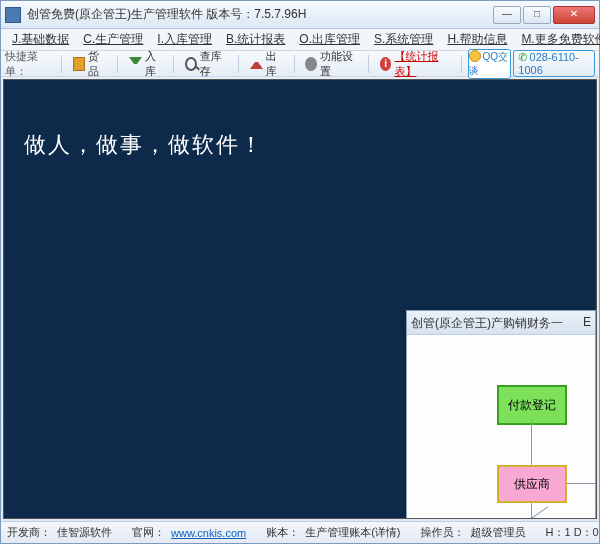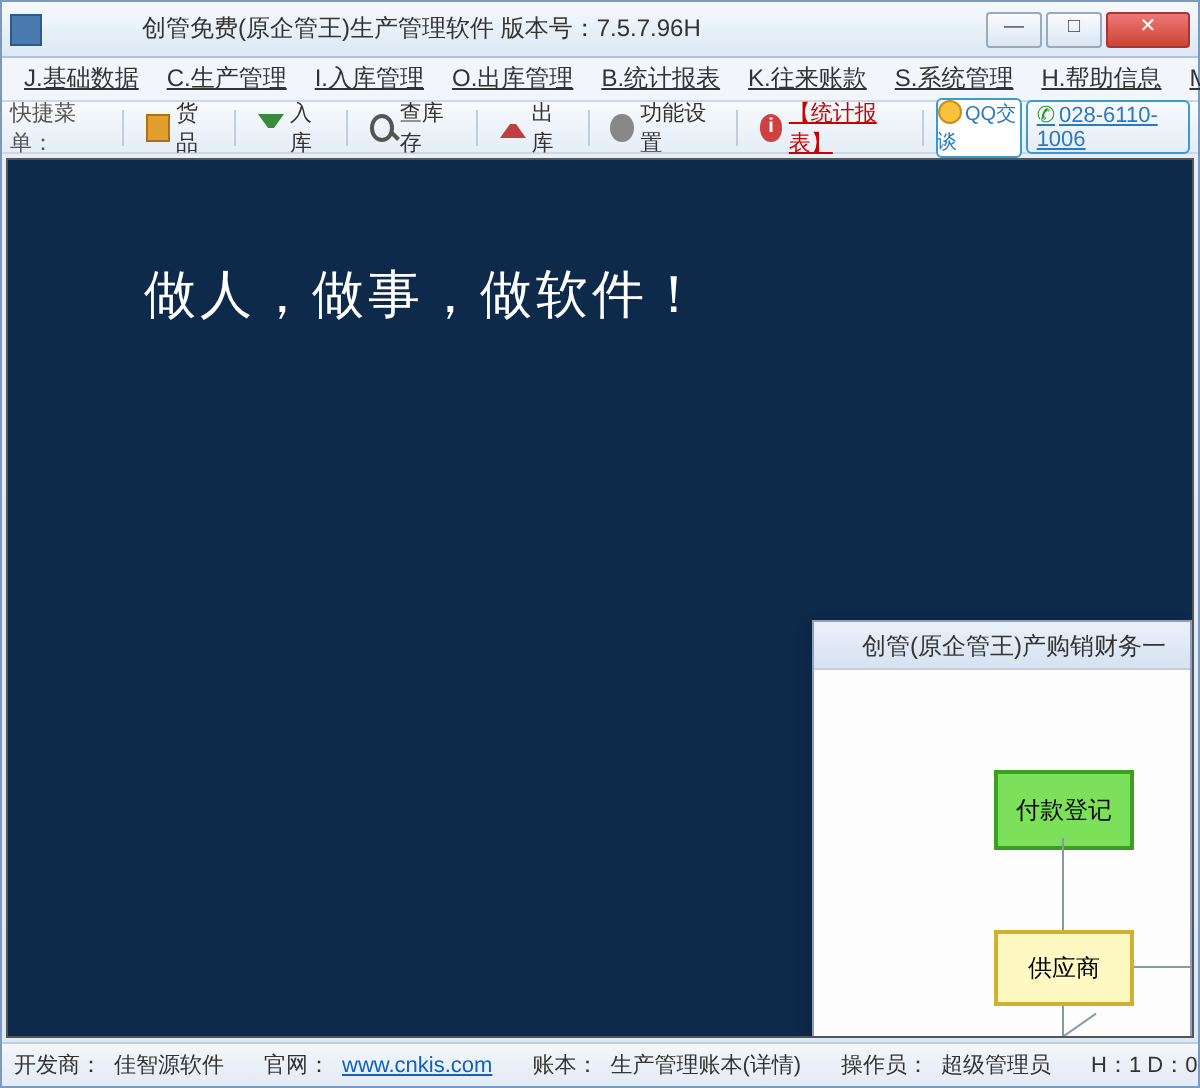--- a/index.html
+++ b/index.html
@@ -2,21 +2,21 @@
 <html><head>
 <meta charset="utf-8">
 <style>
 * { margin: 0; padding: 0; box-sizing: border-box; font-family: "Microsoft YaHei", SimSun, sans-serif; }
 body { width: 600px; height: 544px; background: #fff; overflow: hidden; position: relative; }
 
 .window { width: 600px; height: 544px; background: linear-gradient(#e8f0f8, #dce8f4); border: 1px solid #7b9ac0; display: flex; flex-direction: column; }
 
 .titlebar { height: 28px; background: linear-gradient(#f5f9fd, #dce8f4); display: flex; align-items: center; padding: 0 4px; border-bottom: 1px solid #b0c4de; }
 .titlebar .app-icon { width: 16px; height: 16px; background: #4a7ab0; margin-right: 6px; border: 1px solid #2a5a90; }
-.titlebar .title { flex: 1; font-size: 12px; color: #333; margin-left: 44px; }
+.titlebar .title { flex: 1; font-size: 12px; color: #333; }
 .win-btns { display: flex; gap: 2px; }
 .win-btn { width: 28px; height: 18px; border: 1px solid #9ab; background: linear-gradient(#f8fbfe,#dbe7f3); font-size: 10px; text-align: center; line-height: 14px; color: #444; border-radius: 2px; cursor: pointer; }
 .win-close { width: 42px; background: linear-gradient(#e77,#c43); color: #fff; border-color: #a33; }
 
 .menubar { height: 22px; background: #f2f6fb; display: flex; align-items: center; padding: 0 4px; font-size: 12px; color: #333; border-bottom: 1px solid #cbd7e6; }
 .menubar .menu-item { padding: 2px 7px; cursor: pointer; white-space: nowrap; text-decoration: underline; }
 
 .toolbar { height: 26px; background: linear-gradient(#f7fafd,#e5edf6); display: flex; align-items: center; padding: 0 4px; font-size: 11px; color: #333; border-bottom: 1px solid #cbd7e6; gap: 2px; justify-content: center; }
 .toolbar .label { color: #555; margin-right: 4px; }
 .toolbar .sep { width: 1px; height: 18px; background: #c0cde0; margin: 0 4px; }
@@ -25,32 +25,32 @@
 .ico-box { background: #e0a030; border: 1px solid #b07010; }
 .ico-down { border: 5px solid transparent; border-top: 7px solid #3a8a3a; width: 0; height: 0; }
 .ico-search { border: 2px solid #555; border-radius: 50%; width: 10px; height: 10px; position: relative; }
 .ico-search:after { content: ""; position: absolute; width: 5px; height: 2px; background: #555; transform: rotate(45deg); left: 8px; top: 8px; }
 .ico-up { border: 5px solid transparent; border-bottom: 7px solid #c04040; width: 0; height: 0; margin-top: -4px; }
 .ico-gear { background: #888; border-radius: 50%; width: 12px; height: 12px; position: relative; }
 .ico-info { background: #d04040; color: #fff; border-radius: 50%; width: 14px; height: 14px; font-size: 10px; text-align: center; line-height: 14px; font-weight: bold; }
 .toolbar .red-link { color: #c00; text-decoration: underline; cursor: pointer; }
 .qq-badge { background: #fff; border: 1px solid #3a9ad9; color: #2a7ac0; padding: 0 0; border-radius: 3px; font-size: 10px; cursor: pointer; }
 .qq-ico { display:inline-block; width:12px; height:12px; background:#f7c23c; border:1px solid #c49020; border-radius:50%; vertical-align:-2px; margin-right:2px;}
-.tel-badge { border: 1px solid #3a9ad9; padding: 0 4px; color: #2a7ac0; border-radius: 3px; font-size: 11px; text-decoration: underline; }
+.tel-badge { border: 1px solid #3a9ad9; padding: 0 4px; color: #2a7ac0; border-radius: 3px; font-size: 11px; }
 .tel-ico { color: #2a9a2a; margin-right: 2px; }
 
 .content { flex: 1; position: relative; background: #0e2a4a; margin: 2px; border: 1px solid #555; overflow: hidden; }
-.slogan { position: absolute; left: 20px; top: 50px; color: #fff; font-size: 26px; font-family: "KaiTi","STKaiti",cursive; letter-spacing: 2px; margin-left: 48px; }
+.slogan { position: absolute; left: 20px; top: 50px; color: #fff; font-size: 22px; font-family: "KaiTi","STKaiti",cursive; letter-spacing: 2px; }
 
 .popup { position: absolute; right: 0; top: 230px; width: 190px; height: 270px; background: #f7f9fc; border: 1px solid #8aa0c0; box-shadow: -2px 2px 6px rgba(0,0,0,0.15); }
-.popup-title { height: 24px; background: linear-gradient(#eaf1f9,#d6e2f0); font-size: 12px; color: #333; padding: 4px 24px; border-bottom: 1px solid #c0cee0; white-space: nowrap; overflow: hidden; }
+.popup-title { height: 24px; background: linear-gradient(#eaf1f9,#d6e2f0); font-size: 12px; color: #333; padding: 4px 4px; border-bottom: 1px solid #c0cee0; white-space: nowrap; overflow: hidden; }
 .popup-body { position: relative; height: calc(100% - 24px); background: #fdfdfd; }
 .node { position: absolute; border: 2px solid; font-size: 12px; text-align: center; display: flex; align-items: center; justify-content: center; padding: 4px; }
 .node-pay { left: 90px; top: 50px; width: 70px; height: 40px; background: #7de05a; border-color: #3aa020; }
-.node-supplier { left: 90px; top: 130px; width: 70px; height: 38px; background: #fef9c3; border-color: #d0b030; }
+.node-supplier { left: 90px; top: 130px; width: 70px; height: 38px; background: #f9a8d4; border-color: #d0b030; }
 .wire { position: absolute; background: #8a98a8; }
 .wire-v1 { left: 124px; top: 84px; width: 1px; height: 46px; }
 .wire-h1 { left: 160px; top: 148px; width: 30px; height: 1px; }
 .wire-v2 { left: 124px; top: 168px; width: 1px; height: 60px; }
 .wire-d { position:absolute; left: 100px; top: 200px; width:50px; height:1px; background:#8a98a8; transform: rotate(-35deg); transform-origin: left; }
 
 .statusbar { height: 22px; background: linear-gradient(#f4f7fb,#e2eaf4); border-top: 1px solid #c0cee0; display: flex; align-items: center; font-size: 11px; color: #333; padding: 0 6px; gap: 6px; }
 .statusbar .link { color: #1060c0; text-decoration: underline; cursor: pointer; }
 .statusbar .seg { white-space: nowrap; }
 .statusbar .spacer { flex: 0 0 8px; }
@@ -67,23 +67,22 @@
       <div class="win-btn">—</div>
       <div class="win-btn">□</div>
       <div class="win-btn win-close">✕</div>
     </div>
   </div>
 
   <div class="menubar">
     <div class="menu-item">J.基础数据</div>
     <div class="menu-item">C.生产管理</div>
     <div class="menu-item">I.入库管理</div>
+    <div class="menu-item">B.统计报表</div>
     <div class="menu-item">O.出库管理</div>
-    <div class="menu-item">B.统计报表</div>
-    <div class="menu-item">K.往来账款</div>
     <div class="menu-item">S.系统管理</div>
     <div class="menu-item">H.帮助信息</div>
     <div class="menu-item">M.更多免费软件</div>
   </div>
 
   <div class="toolbar">
     <span class="label">快捷菜单：</span>
     <div class="sep"></div>
     <div class="tb-btn">
       <span class="ico ico-box"></span>

